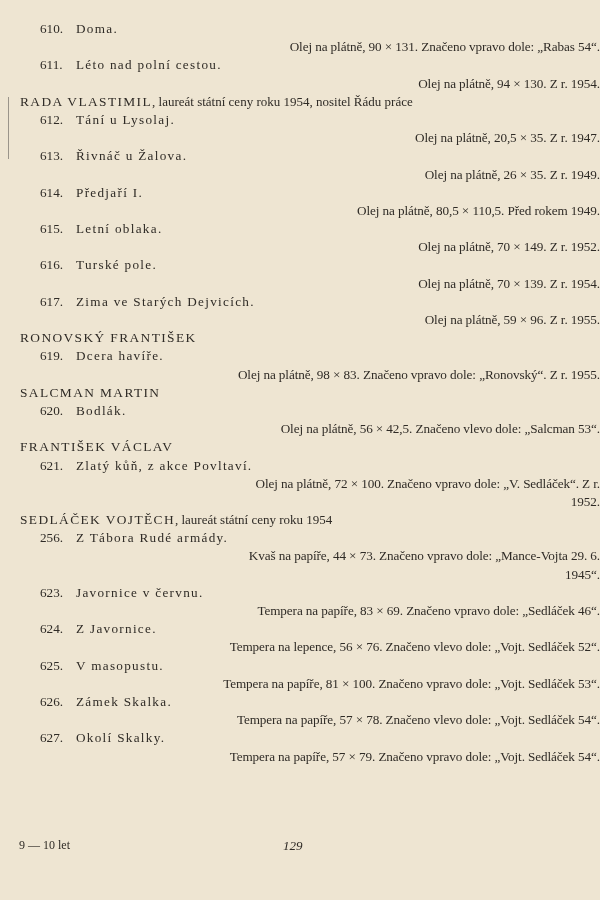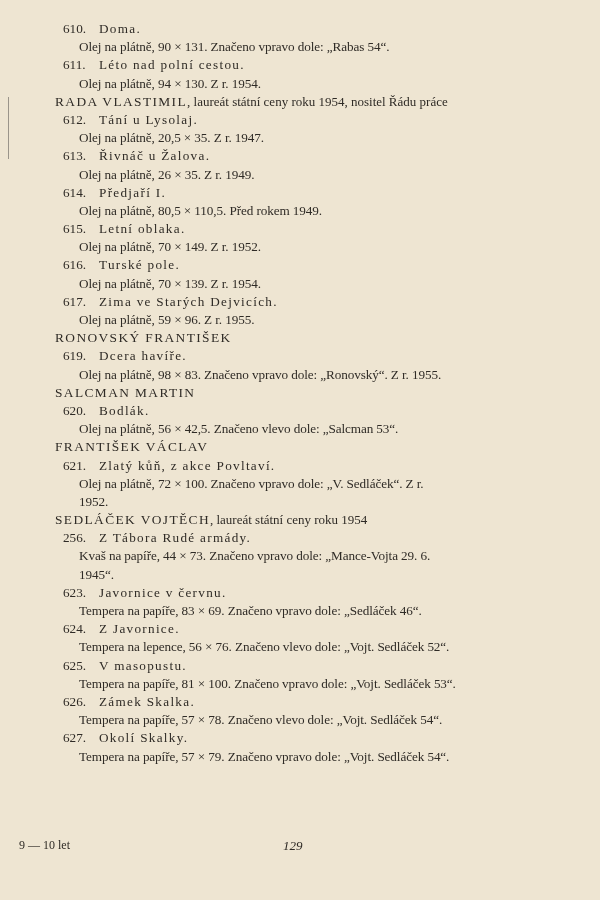--- a/index.html
+++ b/index.html
@@ -9,27 +9,27 @@
       font-family: "Liberation Serif", "DejaVu Serif", serif;
       color: #2f2b26;
       position: relative;
     }
     .page { position: absolute; left: 0; top: 0; width: 600px; height: 900px; }
     .margin-bar {
       position: absolute; left: 8px; top: 97px; width: 1px; height: 62px;
       background: #9a948a;
     }
     .content { position: absolute; left: 0; top: 20px; width: 600px; }
-    .line { position: relative; height: 18.2px; line-height: 18.2px; font-size: 13.2px; white-space: nowrap; margin-left: 23px; }
-    .artist { padding-left: 32px; }
+    .line { position: relative; height: 18.2px; line-height: 18.2px; font-size: 13.2px; white-space: nowrap; }
+    .artist { padding-left: 20px; }
     .artist .name { letter-spacing: 1.4px; font-size: 13.4px; }
     .artist .note { font-size: 13px; }
     .num { position: absolute; left: 40px; width: 34px; text-align: left; }
     .title { position: absolute; left: 76px; letter-spacing: 1.3px; }
-    .desc { padding-left: 56px; letter-spacing: -0.1px; }
+    .desc { padding-left: 56px; letter-spacing: -0.1px; text-align: right; }
     .footer { position: absolute; top: 838px; left: 0; width: 600px; font-size: 12px; height: 16px; }
     .footer .sig { position: absolute; left: 19px; }
     .footer .pageno { position: absolute; left: 283px; font-style: italic; font-size: 13px; }
   </style>
 </head>
 <body>
 
 <div class="page">
   <div class="margin-bar"></div>
   <div class="content" id="content">

